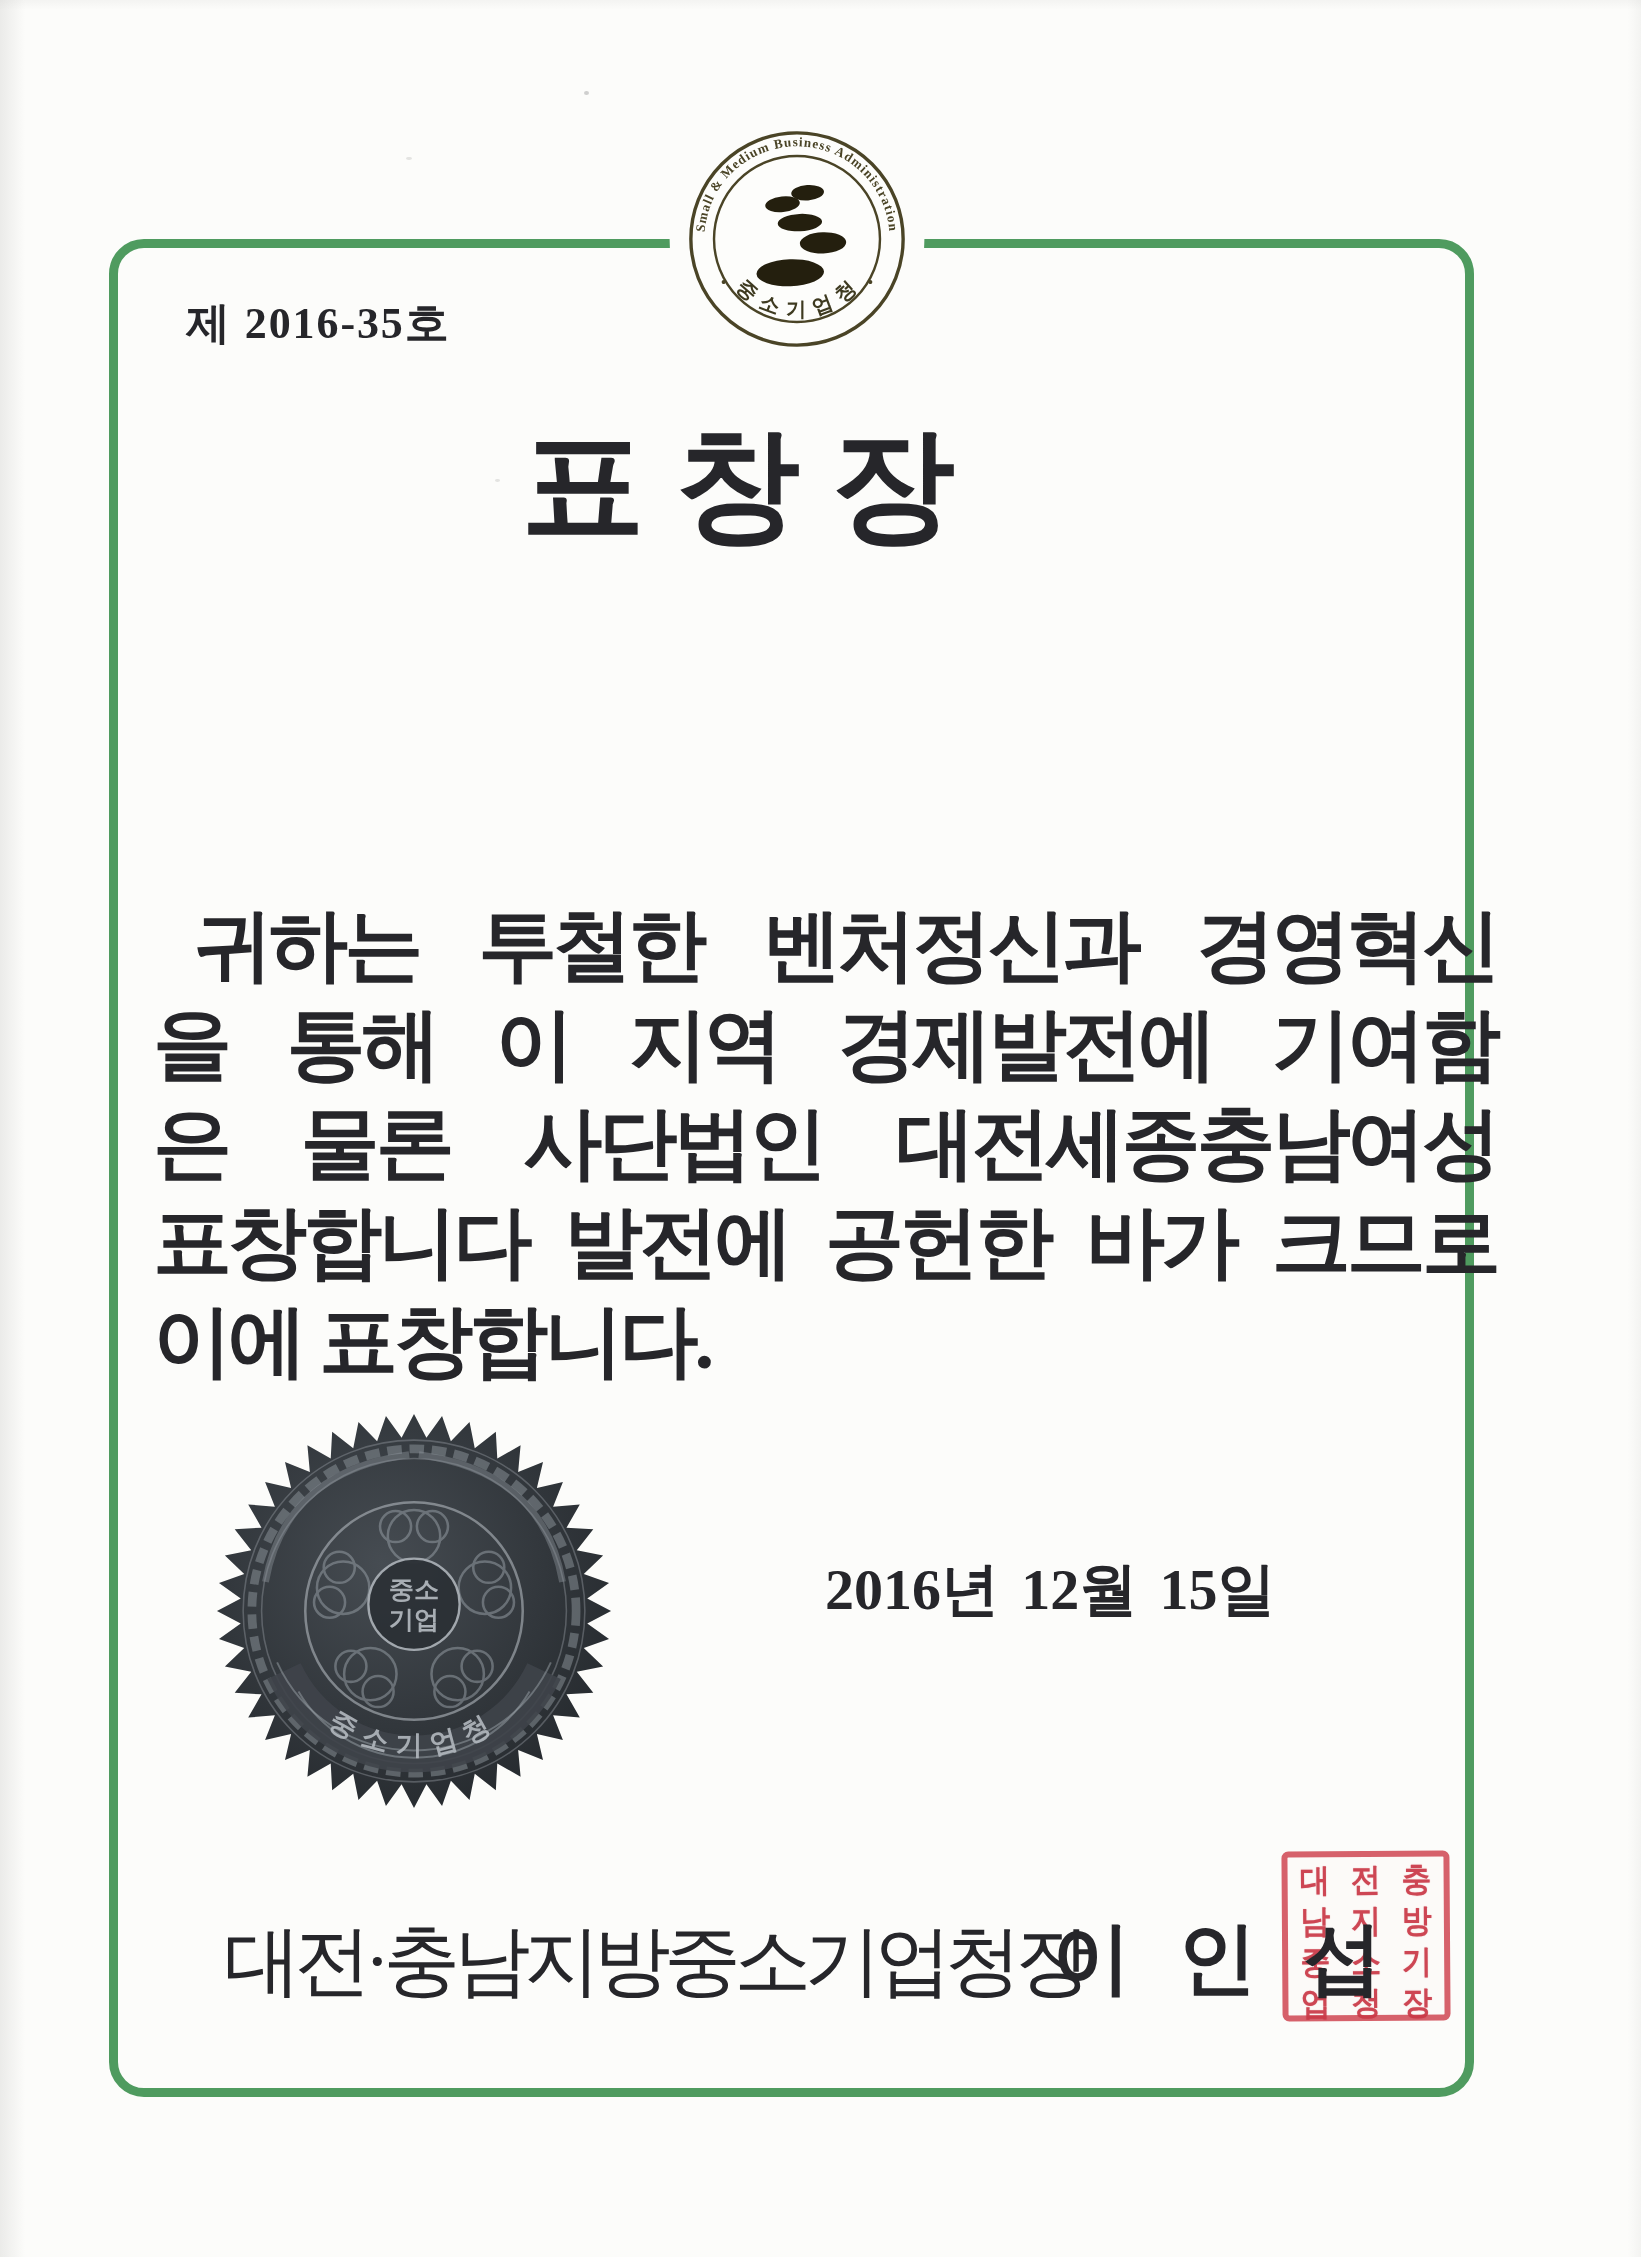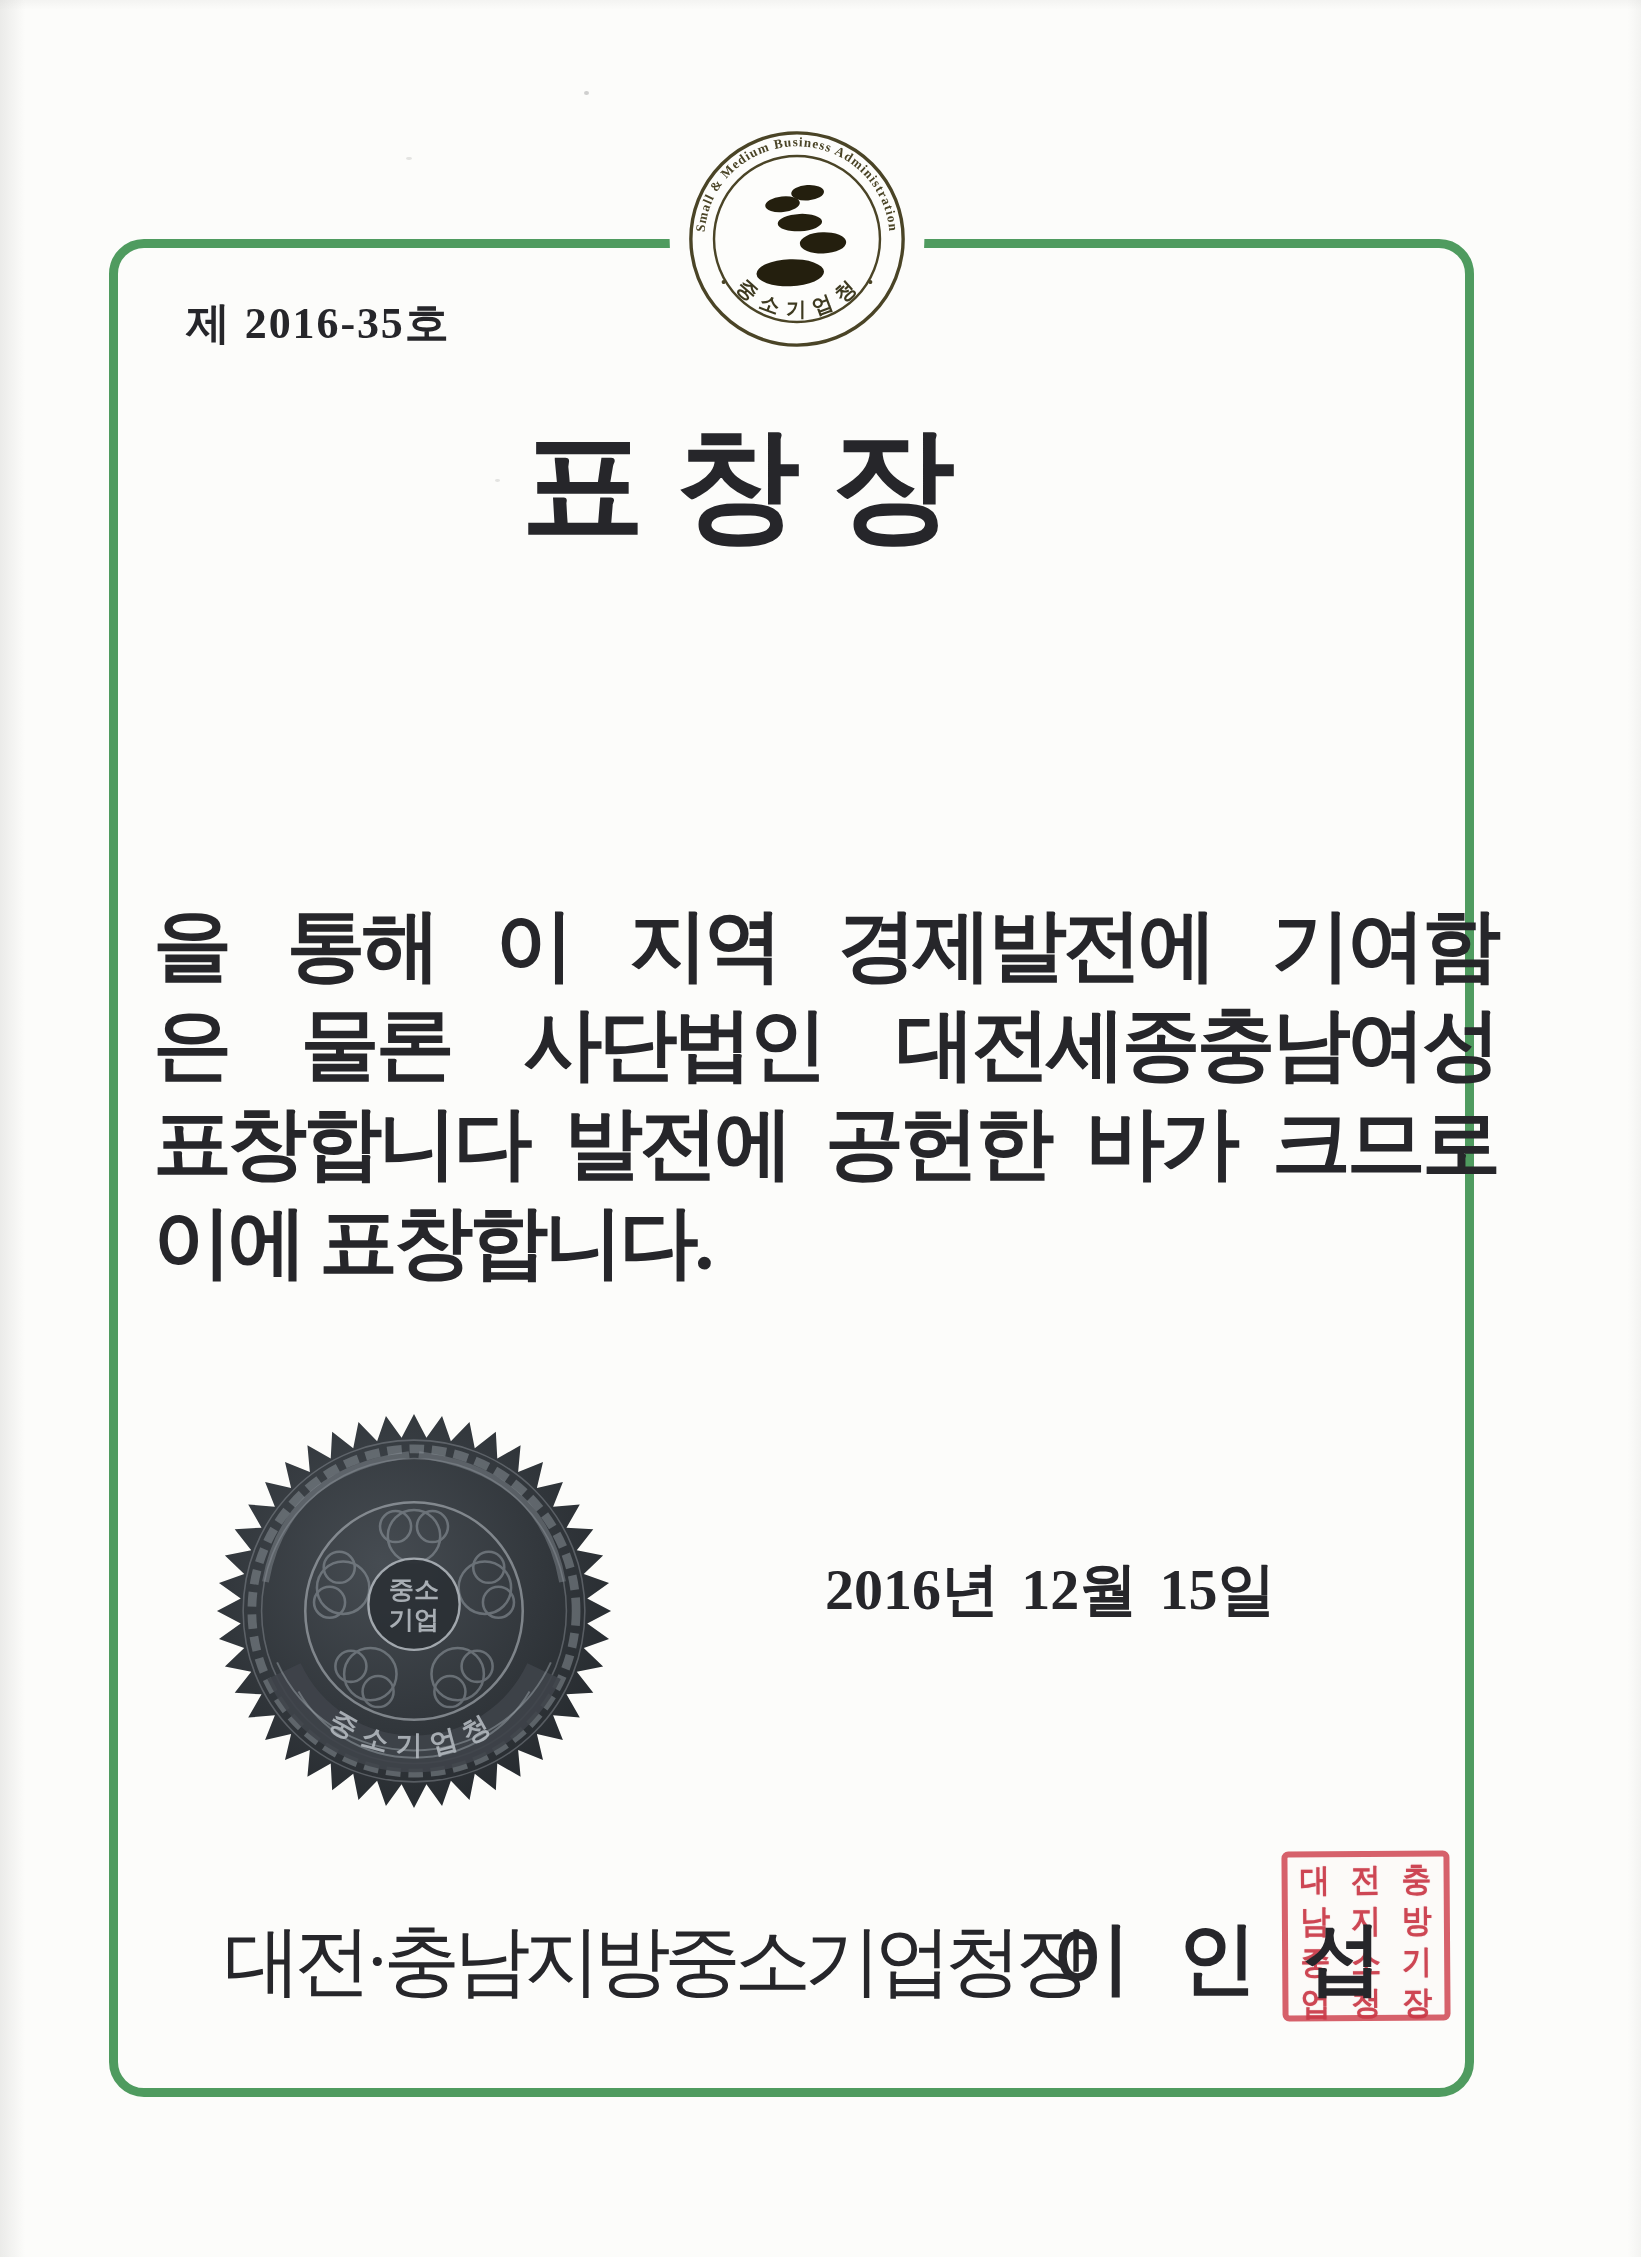--- a/index.html
+++ b/index.html
@@ -109,20 +109,21 @@
       </g>
     </svg>
   </div>
 
   <div class="doc-number">제 2016-35호</div>
 
   <div class="title">표 창 장</div>
 
 
   <div class="body-text">
+    <div class="body-line first">귀하는 투철한 벤처정신과 경영혁신</div>
     <div class="body-line">을 통해 이 지역 경제발전에 기여함</div>
     <div class="body-line">은 물론 사단법인  대전세종충남여성</div>
     <div class="body-line">표창합니다 발전에 공헌한 바가 크므로</div>
     <div class="body-line last">이에 표창합니다.</div>
   </div>
 
   <div class="date-line">2016년 12월 15일</div>
 
   <div class="foil-seal">
     <svg width="398" height="398" viewBox="0 0 410 410">

